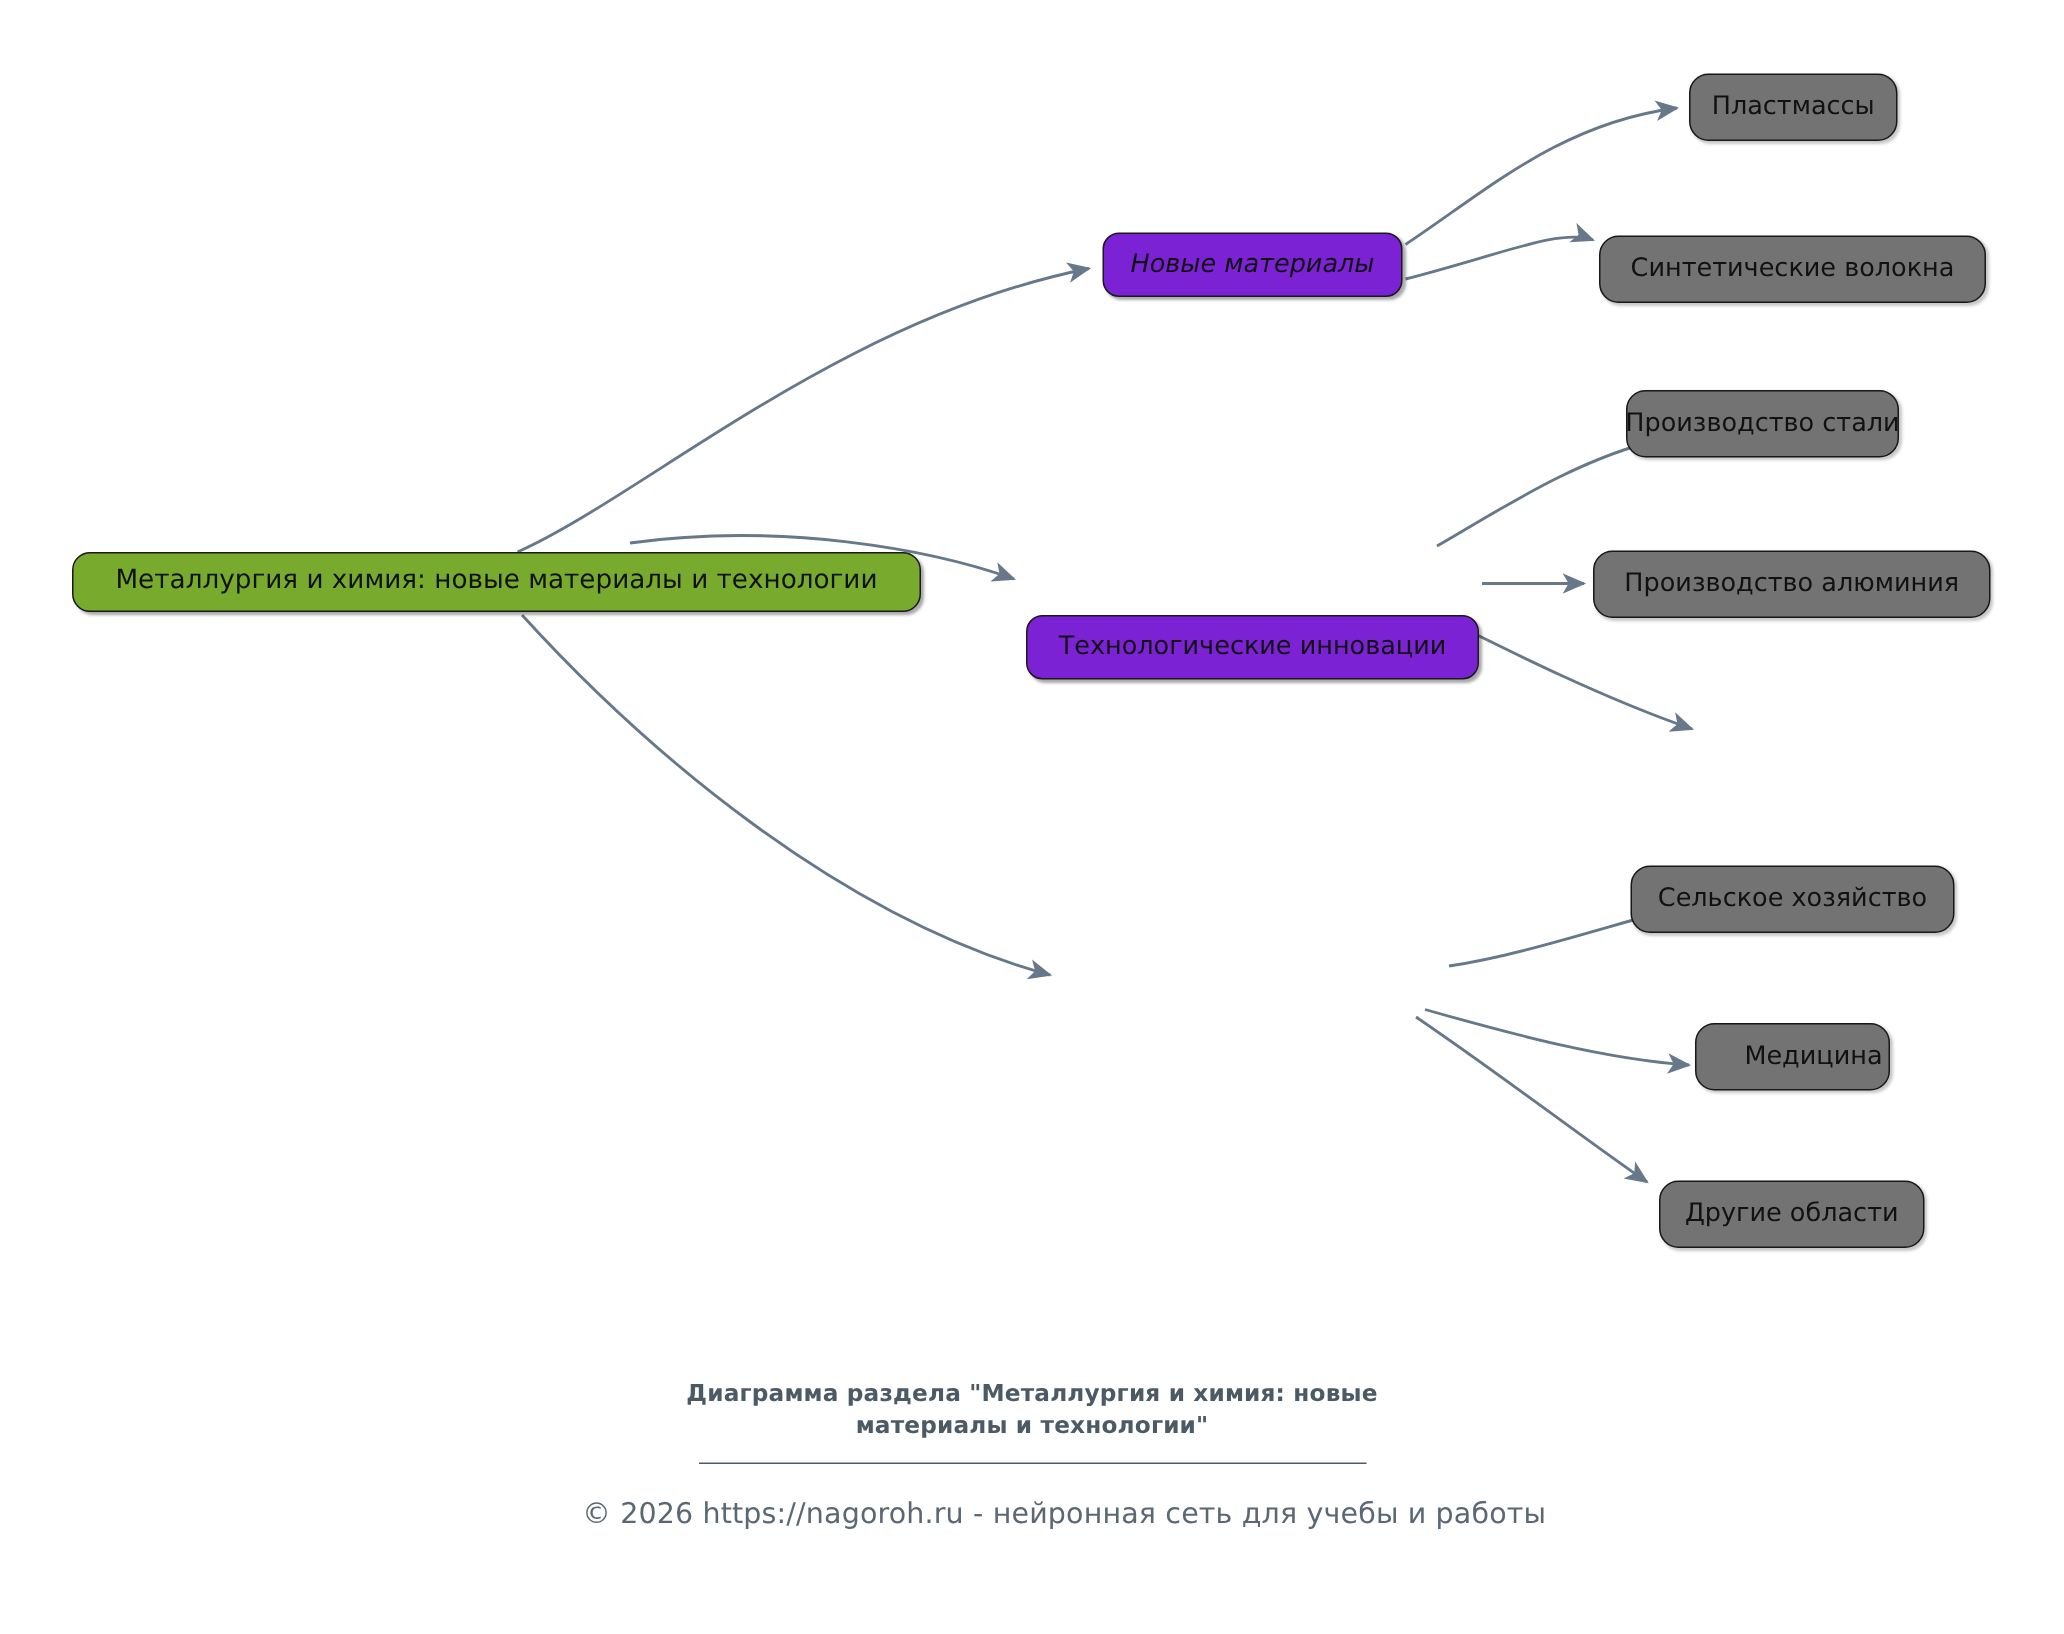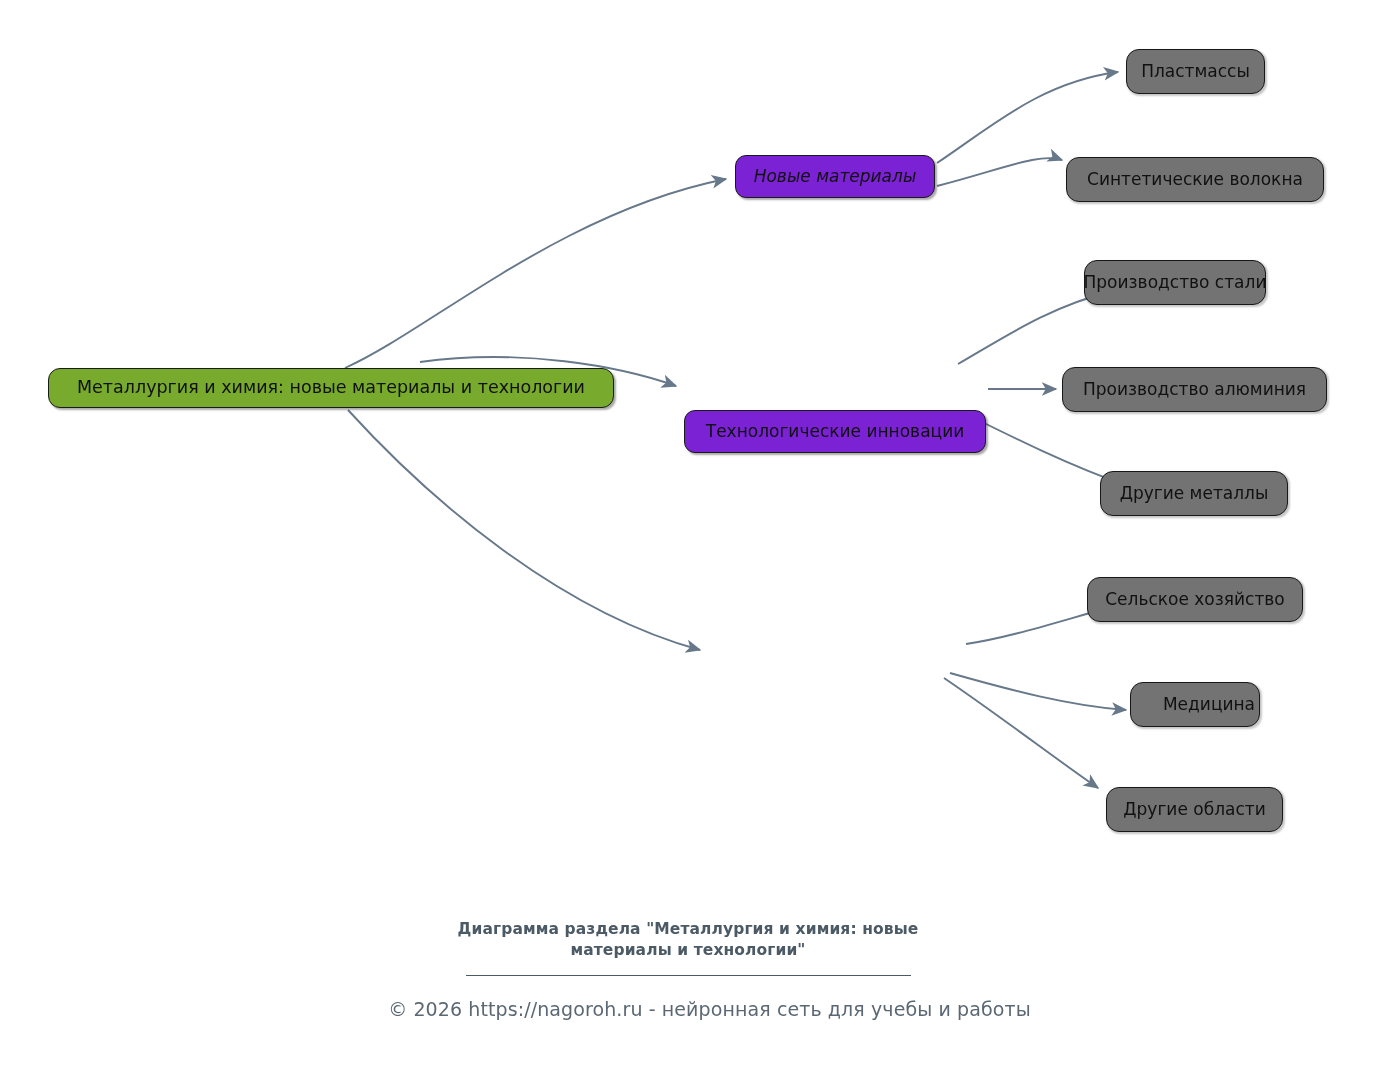--- a/index.html
+++ b/index.html
@@ -133,21 +133,20 @@
   <div class="node node-leaf" style="left:1126px; top:49px; width:139px; height:45px;">Пластмассы</div>
 
   <div class="node node-leaf" style="left:1066px; top:157px; width:258px; height:45px;">Синтетические волокна</div>
 
   <div class="node node-branch" style="left:684px; top:366px; width:302px; height:43px;margin-top:44px;">Технологические инновации</div>
 
   <div class="node node-leaf" style="left:1084px; top:260px; width:182px; height:45px;">Производство стали</div>
 
   <div class="node node-leaf" style="left:1062px; top:367px; width:265px; height:45px;">Производство алюминия</div>
 
-  <div class="node node-leaf" style="left:1100px; top:471px; width:188px; height:45px;">Другие металлы</div>
 
 
   <div class="node node-leaf" style="left:1087px; top:577px; width:216px; height:45px;">Сельское хозяйство</div>
 
   <div class="node node-leaf" style="left:1130px; top:682px; width:130px; height:45px;padding-left:28px;">Медицина</div>
 
   <div class="node node-leaf" style="left:1106px; top:787px; width:177px; height:45px;">Другие области</div>
 
   <div id="caption-block" style="top:919px;">
     <div class="caption-title">

